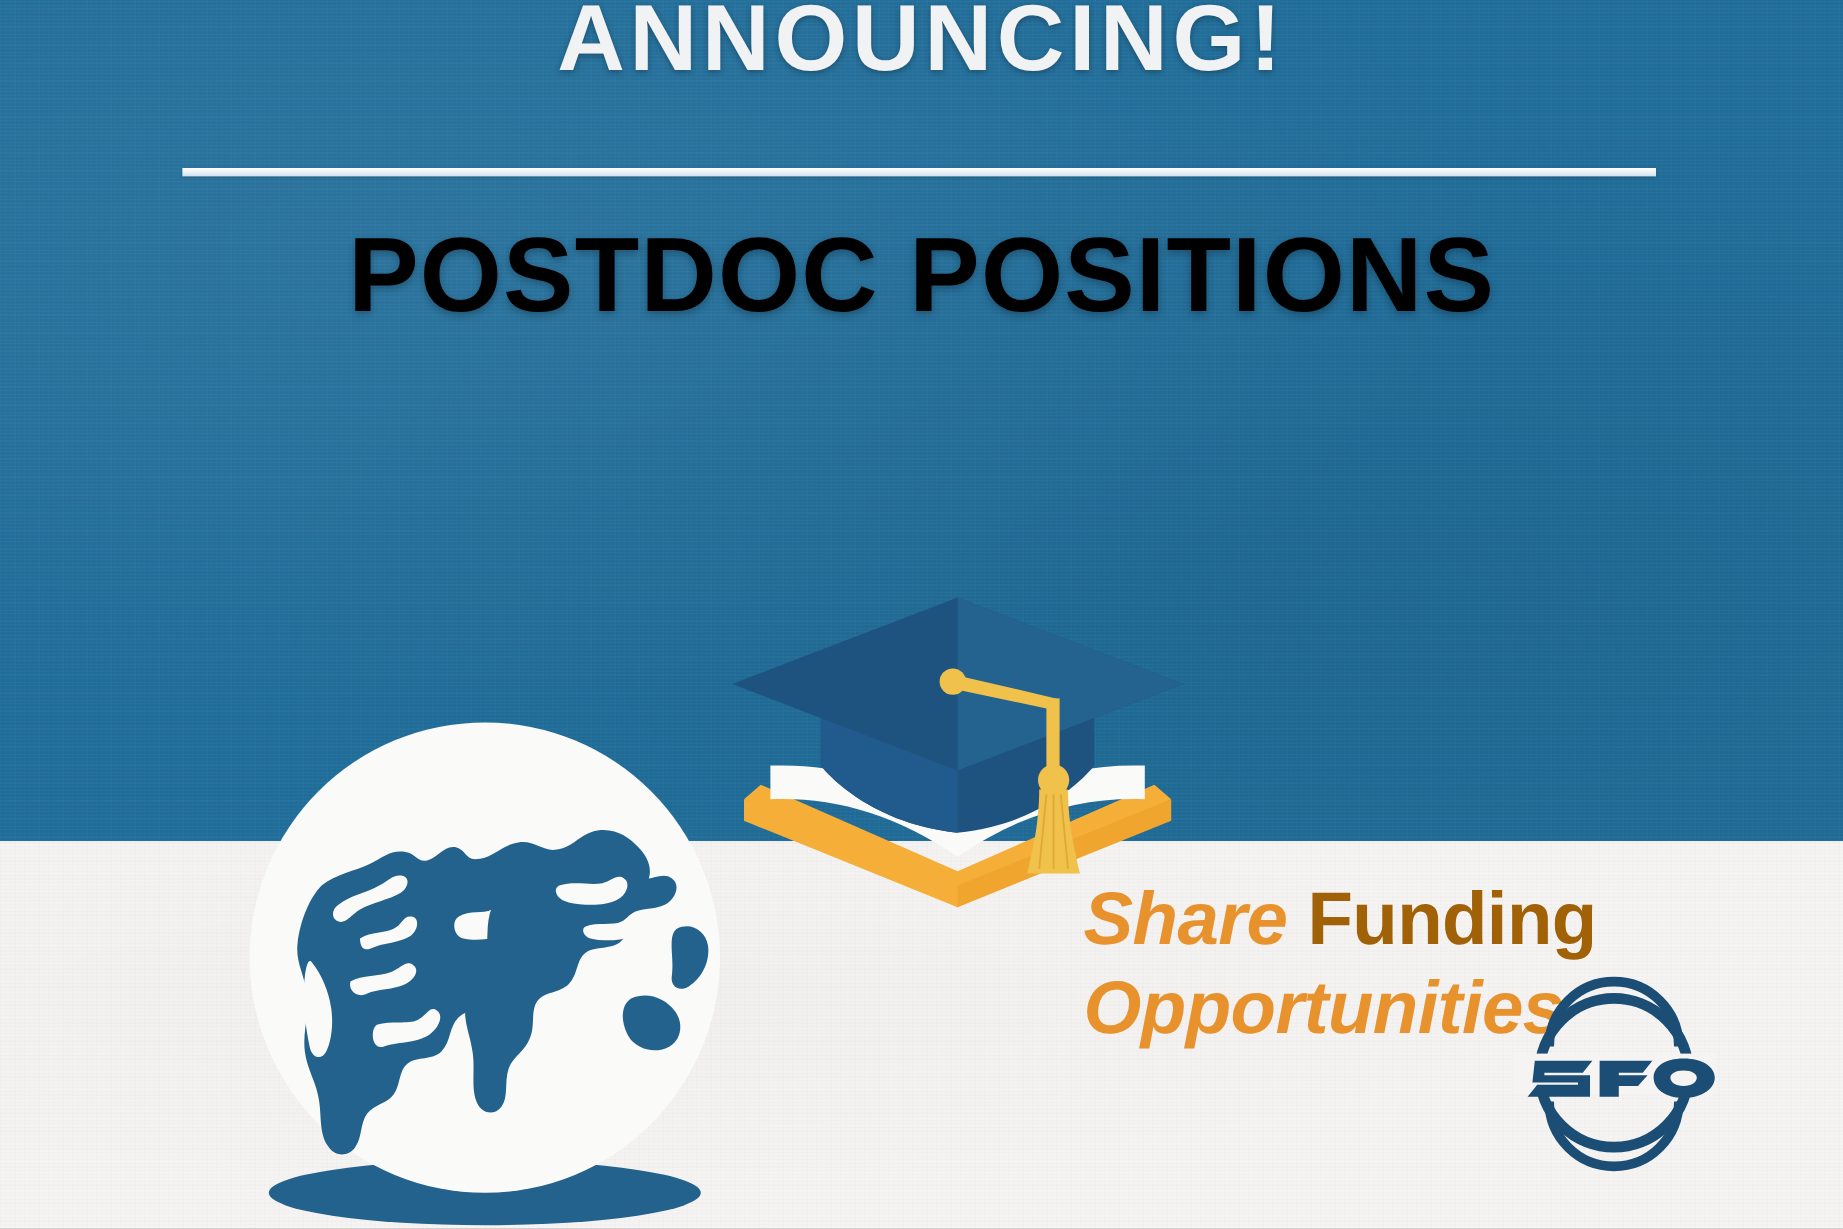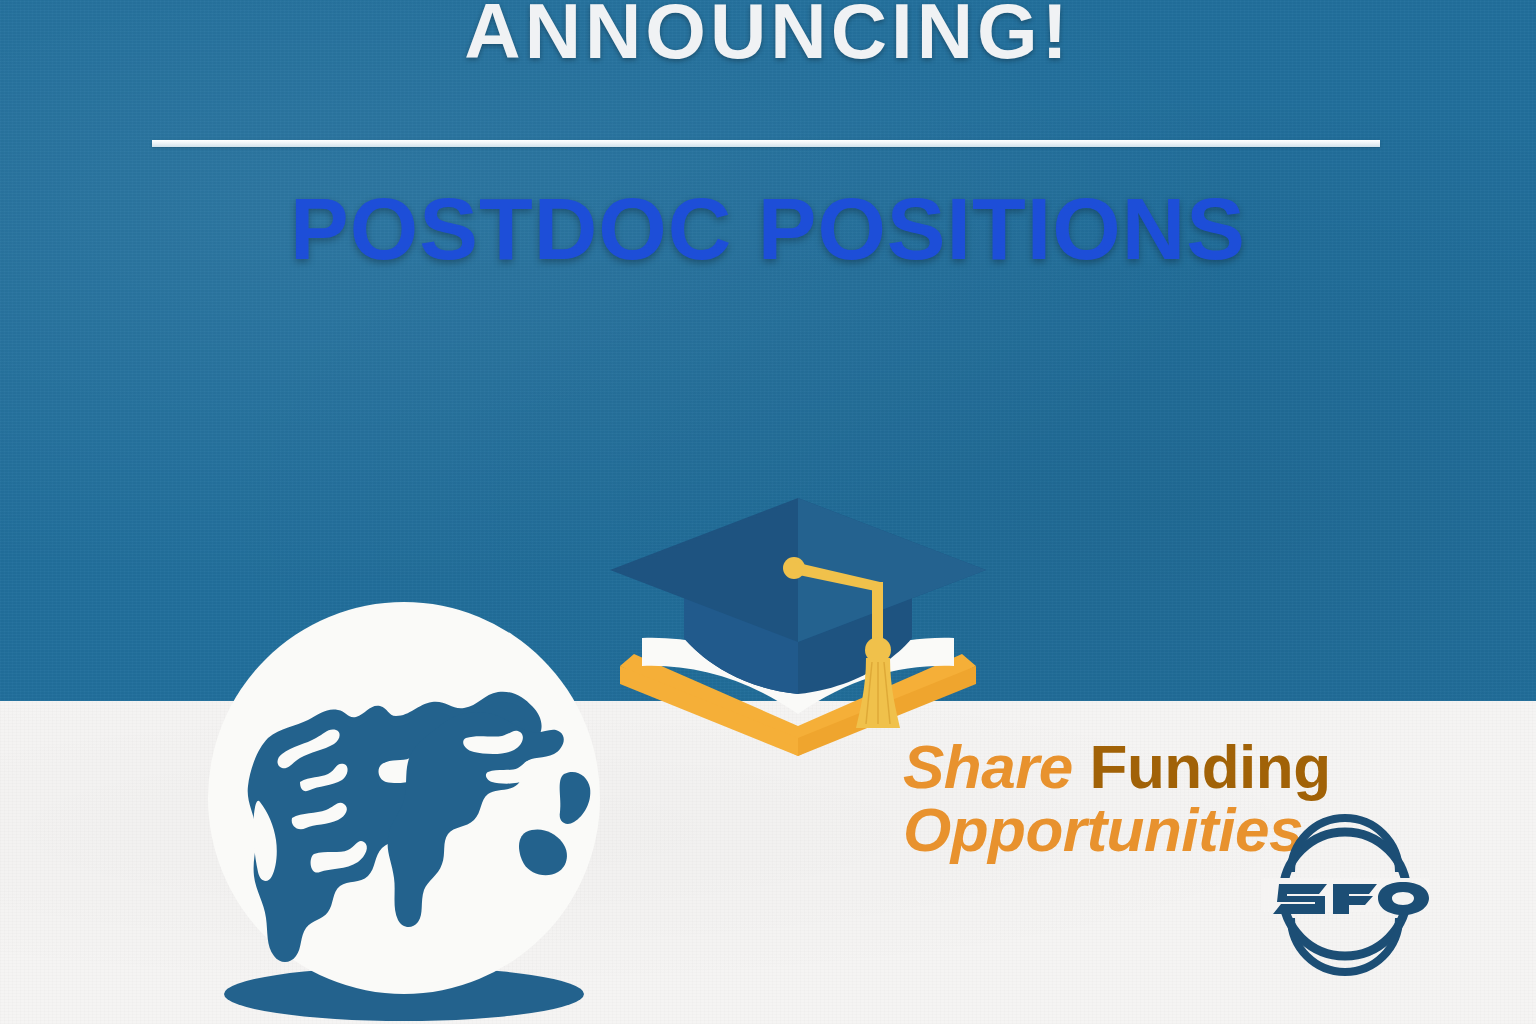--- a/index.html
+++ b/index.html
@@ -67,21 +67,21 @@
   }
   .postdoc {
     position: absolute;
     left: 0;
     top: 178px;
     width: 1536px;
     text-align: center;
     font-size: 88px;
     font-weight: 700;
     letter-spacing: 1px;
-    color: #1d4ed8;
+    color: #000000;
     text-shadow: 0 3px 7px rgba(0,0,0,0.28);
     white-space: nowrap;
   }
 
   
   .art-globe {
     position: absolute;
     left: 196px;
     top: 586px;
     width: 440px;
@@ -106,21 +106,21 @@
   .logo-line {
     position: absolute;
     left: 0;
     white-space: nowrap;
     font-weight: 700;
     font-size: 62px;
     letter-spacing: -0.5px;
     line-height: 1;
   }
   .logo-line.l1 { top: 2px; }
-  .logo-line.l2 { top: 65px; }
+  .logo-line.l2 { top: 76px; }
   .logo-orange { color: #E8922E; font-style: italic; }
   .logo-navy   { color: #a16207; }
   .logo-mark {
     position: absolute;
     left: 358px;
     top: 92px;
     width: 168px;
     height: 136px;
   }
 

